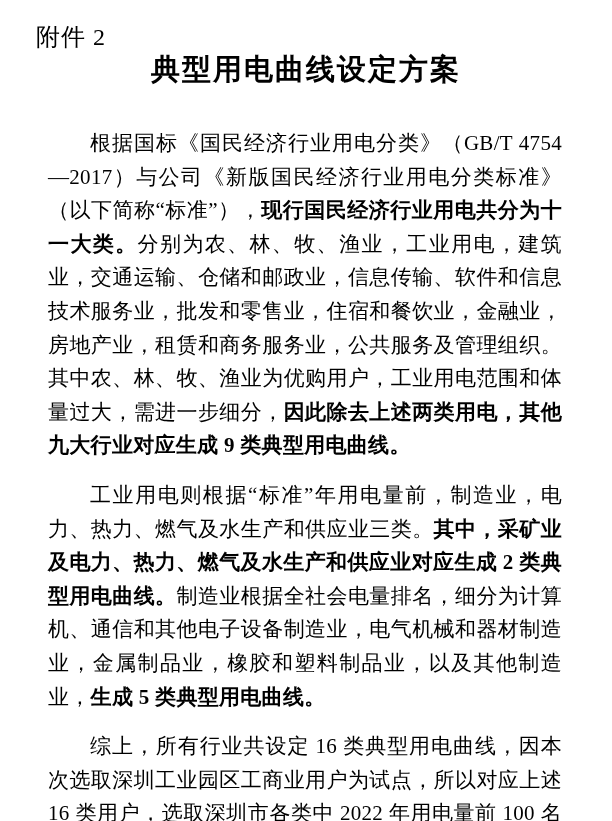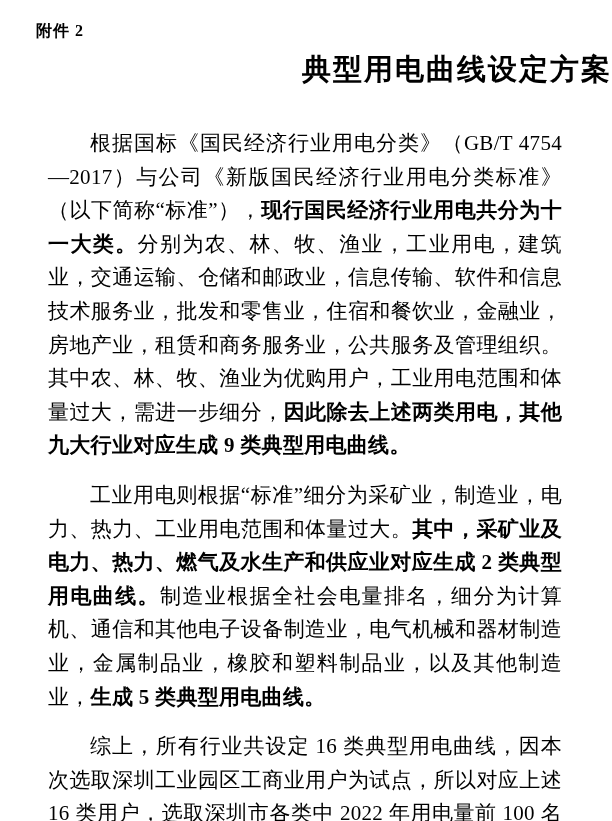--- a/index.html
+++ b/index.html
@@ -13,32 +13,31 @@
     height: 821px;
     background: #ffffff;
     color: #000000;
     font-family: "Liberation Serif", "DejaVu Serif", serif;
     overflow: hidden;
   }
   .attachment-label {
     position: absolute;
     left: 36px;
     top: 21px;
-    font-size: 16px;
+    font-size: 24px;
     letter-spacing: 1px;
     white-space: nowrap;
-    font-weight: bold;
   }
   .doc-title {
     position: absolute;
     top: 50px;
     left: 0;
     right: 0;
     margin: 0;
-    text-align: right;
+    text-align: center;
     font-size: 29px;
     font-weight: 700;
     letter-spacing: 2px;
     font-family: "Liberation Serif", "DejaVu Serif", serif;
   }
   .doc-body {
     position: absolute;
     top: 111px;
     left: 32px;
     width: 546px;
@@ -60,16 +59,16 @@
 </head>
 <body>
 
 <div class="page">
   <div class="attachment-label">附件 2</div>
 
   <h1 class="doc-title">典型用电曲线设定方案</h1>
 
   <div class="doc-body">
     <p><span>根据国标《国民经济行业用电分类》（GB/T 4754—2017）与公司《新版国民经济行业用电分类标准》（以下简称“标准”），</span><span class="bold-run">现行国民经济行业用电共分为十一大类。</span><span>分别为农、林、牧、渔业，工业用电，建筑业，交通运输、仓储和邮政业，信息传输、软件和信息技术服务业，批发和零售业，住宿和餐饮业，金融业，房地产业，租赁和商务服务业，公共服务及管理组织。其中农、林、牧、渔业为优购用户，工业用电范围和体量过大，需进一步细分，</span><span class="bold-run">因此除去上述两类用电，其他九大行业对应生成 9 类典型用电曲线。</span></p>
-    <p><span>工业用电则根据“标准”细分为采矿业，制造业，电力、热力、工业用电范围和体量过大。</span><span class="bold-run">其中，采矿业及电力、热力、燃气及水生产和供应业对应生成 2 类典型用电曲线。</span><span>制造业根据全社会电量排名，细分为计算机、通信和其他电子设备制造业，电气机械和器材制造业，金属制品业，橡胶和塑料制品业，以及其他制造业，</span><span class="bold-run">生成 5 类典型用电曲线。</span></p>
+    <p><span>工业用电则根据“标准”年用电量前，制造业，电力、热力、燃气及水生产和供应业三类。</span><span class="bold-run">其中，采矿业及电力、热力、燃气及水生产和供应业对应生成 2 类典型用电曲线。</span><span>制造业根据全社会电量排名，细分为计算机、通信和其他电子设备制造业，电气机械和器材制造业，金属制品业，橡胶和塑料制品业，以及其他制造业，</span><span class="bold-run">生成 5 类典型用电曲线。</span></p>
     <p><span>综上，所有行业共设定 16 类典型用电曲线，因本次选取深圳工业园区工商业用户为试点，所以对应上述 16 类用户，选取深圳市各类中 2022 年用电量前 100 名的用户，按工作日、周六、周日、法定节假日、调休节假日等 5 个维度，</span><span class="bold-run">形成 16×5 共 80 条典型用电曲线</span><span>，具体如下表。</span></p>
   </div>
 </div>
 
 </body></html>

